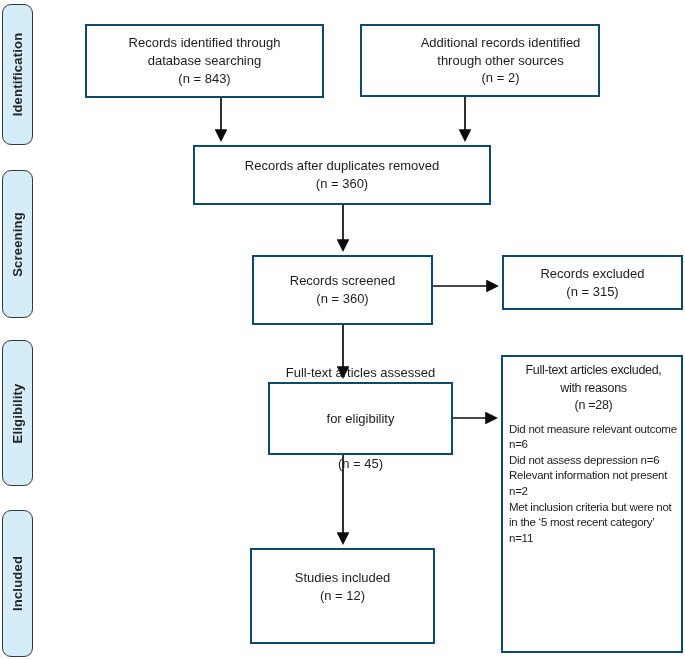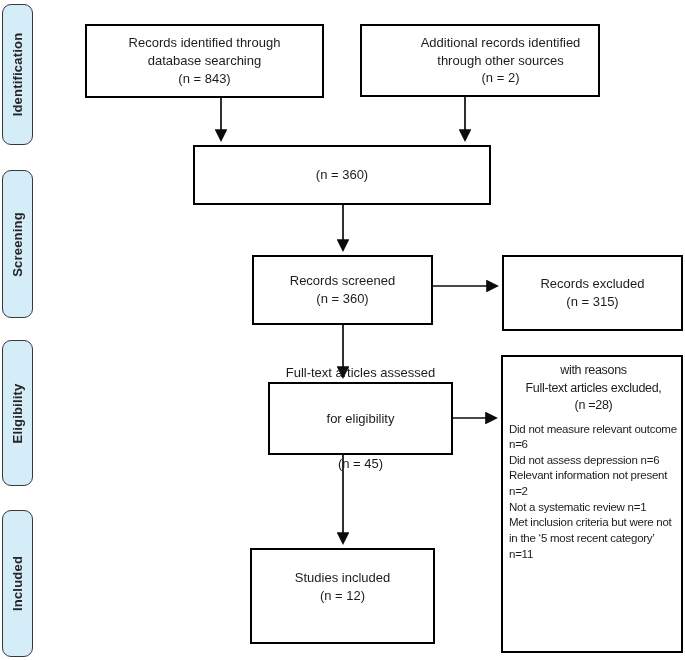--- a/index.html
+++ b/index.html
@@ -38,37 +38,37 @@
   }
   #stage-identification { top: 4px;   height: 141px; }
   #stage-screening      { top: 170px; height: 148px; }
   #stage-eligibility    { top: 340px; height: 146px; }
   #stage-included       { top: 510px; height: 147px; }
 
   
   .fbox {
     position: absolute;
     background: #ffffff;
-    border: 2px solid #000000;
+    border: 2px solid #0c4a6e;
     box-sizing: border-box;
     display: flex;
     flex-direction: column;
     align-items: center;
     justify-content: center;
     text-align: center;
     font-size: 13px;
     line-height: 1.38;
     color: #1c1c1c;
     padding: 2px 4px;
   }
   #box-records-identified { left: 85px;  top: 24px;  width: 239px; height: 74px; }
   #box-additional-records { left: 360px; top: 24px;  width: 240px; height: 73px; padding-left: 45px; }
   #box-duplicates-removed { left: 193px; top: 145px; width: 298px; height: 60px; }
   #box-records-screened   { left: 252px; top: 255px; width: 181px; height: 70px; }
-  #box-records-excluded   { left: 502px; top: 255px; width: 181px; height: 76px; }
+  #box-records-excluded   { left: 502px; top: 255px; width: 181px; height: 55px; }
   #box-fulltext-assessed  { left: 268px; top: 382px; width: 185px; height: 73px; gap: 28px; }
   #box-studies-included   { left: 250px; top: 548px; width: 185px; height: 96px;
                             justify-content: flex-start; padding-top: 19px; }
   #box-fulltext-excluded  {
     left: 501px; top: 355px; width: 182px; height: 298px;
     justify-content: flex-start;
     align-items: stretch;
     padding: 5px 3px 4px 6px;
   }
   #box-fulltext-excluded .heading {
@@ -133,20 +133,21 @@
     <div>(n = 843)</div>
   </div>
 
   <div class="fbox" id="box-additional-records">
     <div>Additional records identified</div>
     <div>through other sources</div>
     <div>(n = 2)</div>
   </div>
 
   <div class="fbox" id="box-duplicates-removed">
+    <div>Records after duplicates removed</div>
     <div>(n = 360)</div>
   </div>
 
   <div class="fbox" id="box-records-screened">
     <div>Records screened</div>
     <div>(n = 360)</div>
   </div>
 
   <div class="fbox" id="box-records-excluded">
     <div>Records excluded</div>
@@ -159,26 +160,25 @@
     <div>(n = 45)</div>
   </div>
 
   <div class="fbox" id="box-studies-included">
     <div>Studies included</div>
     <div>(n = 12)</div>
   </div>
 
   <div class="fbox" id="box-fulltext-excluded">
     <div class="heading">
+      <div>Full-text articles excluded,</div>
       <div>with reasons</div>
-      <div>Full-text articles excluded,</div>
       <div>(n =28)</div>
     </div>
     <div class="reasons">
       <div>Did not measure relevant outcome n=6</div>
       <div>Did not assess depression n=6</div>
       <div>Relevant information not present n=2</div>
-      <div>Not a systematic review n=1</div>
       <div>Met inclusion criteria but were not in the ‘5 most recent category’ n=11</div>
     </div>
   </div>
 
 </div>
 
 </body></html>

